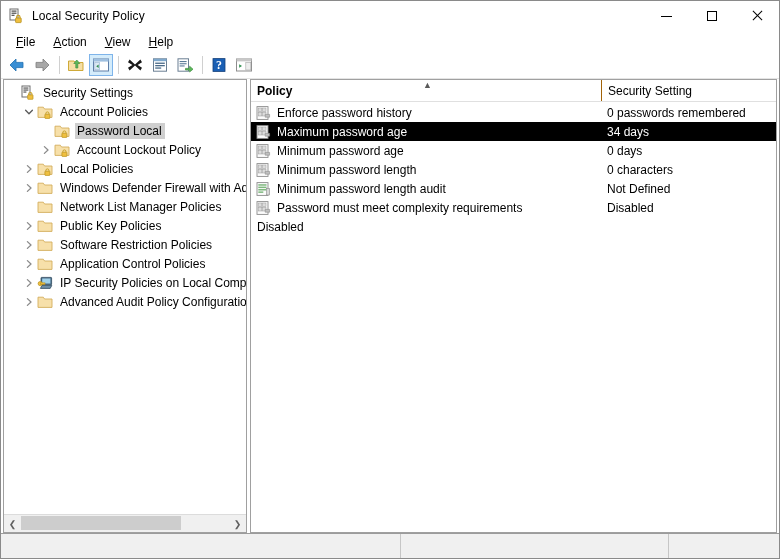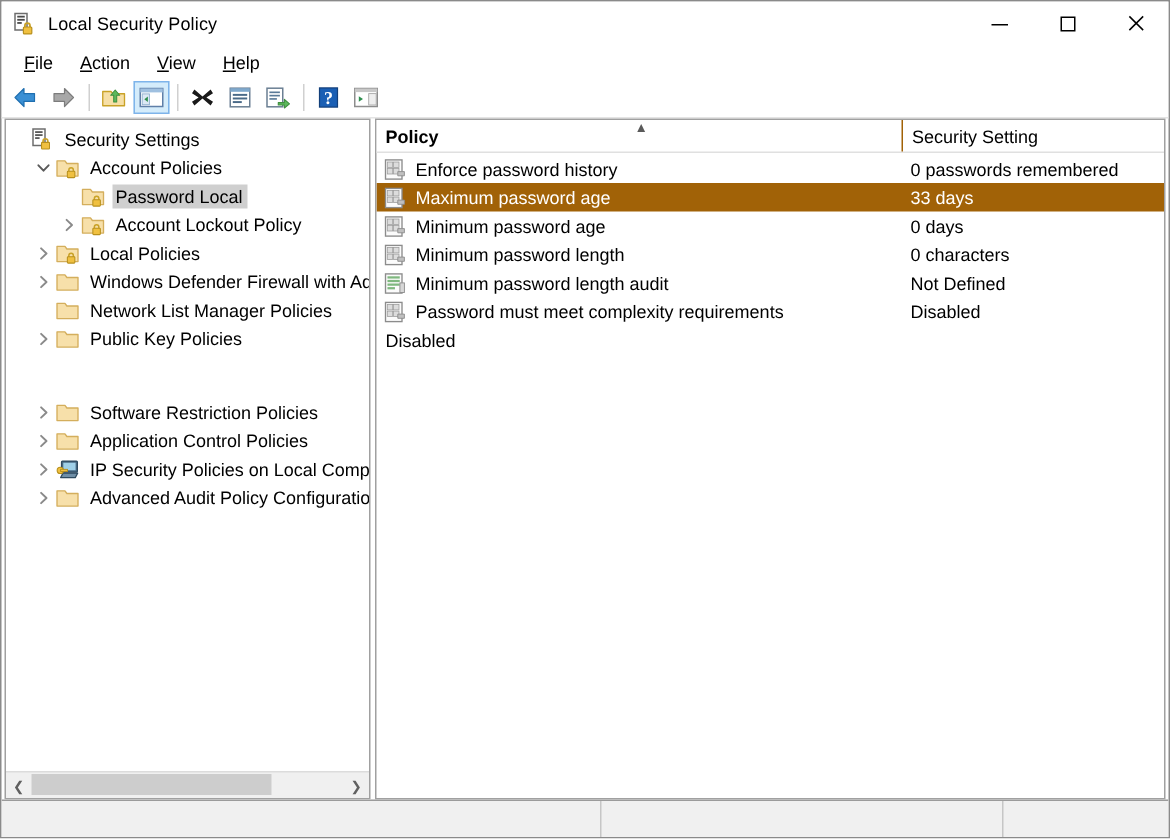--- a/index.html
+++ b/index.html
@@ -244,21 +244,21 @@
     font-size: 12px;
   }
   .lv-row {
     height: 19px;
     display: flex;
     align-items: center;
     cursor: default;
     white-space: nowrap;
   }
   .lv-row.selected {
-    background: #a16207;
+    background: #000000;
     color: #ffffff;
   }
   .lv-row .cell-policy {
     width: 350px; min-width: 350px;
     display: flex; align-items: center;
     padding-left: 4px;
     box-sizing: border-box;
     overflow: hidden;
   }
   .lv-row .cell-setting {
@@ -502,21 +502,21 @@
                 <path d="M3.4 1.6 L7 5 L3.4 8.4" fill="none" stroke="#8a8a8a" stroke-width="1.3" stroke-linecap="round" stroke-linejoin="round"></path>
               </svg>
             </span>
             <span class="node-icon">
               <svg width="16" height="16" viewBox="0 0 16 16" class="ic">
                 <path d="M1 3.2 L1 13.4 L15 13.4 L15 5 L7.6 5 L6.3 3.2 Z" fill="#f7e0aa" stroke="#d4ae5c" stroke-width="0.9" stroke-linejoin="round"></path>
               </svg>
             </span>
             <span class="label">Public Key Policies</span>
           </div>
-          <div class="tree-row" style="padding-left: 17px; margin-top: 30px;">
+          <div class="tree-row" style="padding-left: 17px;">
             <span class="twisty">
               <svg width="10" height="10" viewBox="0 0 10 10">
                 <path d="M3.4 1.6 L7 5 L3.4 8.4" fill="none" stroke="#8a8a8a" stroke-width="1.3" stroke-linecap="round" stroke-linejoin="round"></path>
               </svg>
             </span>
             <span class="node-icon">
               <svg width="16" height="16" viewBox="0 0 16 16" class="ic">
                 <path d="M1 3.2 L1 13.4 L15 13.4 L15 5 L7.6 5 L6.3 3.2 Z" fill="#f7e0aa" stroke="#d4ae5c" stroke-width="0.9" stroke-linejoin="round"></path>
               </svg>
             </span>
@@ -609,21 +609,21 @@
                   <rect x="2" y="1.6" width="11" height="12.8" fill="#fbfbfb" stroke="#8c8c8c" stroke-width="0.9"></rect>
                   <rect x="3.2" y="3" width="3.6" height="3.6" fill="#dcdcdc" stroke="#9a9a9a" stroke-width="0.5"></rect>
                   <rect x="7.4" y="3" width="3.6" height="3.6" fill="#dcdcdc" stroke="#9a9a9a" stroke-width="0.5"></rect>
                   <rect x="3.2" y="7.4" width="3.6" height="3.6" fill="#dcdcdc" stroke="#9a9a9a" stroke-width="0.5"></rect>
                   <rect x="7.4" y="7.4" width="3.6" height="3.6" fill="#dcdcdc" stroke="#9a9a9a" stroke-width="0.5"></rect>
                   <path d="M10.2 12.2 L14.6 12.2 L14.6 9.4 L10.2 9.4 Z" fill="#c0c0c0" stroke="#8c8c8c" stroke-width="0.6"></path>
                 </svg>
               </span>
               <span>Maximum password age</span>
             </div>
-            <div class="cell-setting">33 days</div>
+            <div class="cell-setting">34 days</div>
           </div>
           <div class="lv-row">
             <div class="cell-policy">
               <span class="pol-icon">
                 <svg width="16" height="16" viewBox="0 0 16 16" class="ic">
                   <rect x="2" y="1.6" width="11" height="12.8" fill="#fbfbfb" stroke="#8c8c8c" stroke-width="0.9"></rect>
                   <rect x="3.2" y="3" width="3.6" height="3.6" fill="#dcdcdc" stroke="#9a9a9a" stroke-width="0.5"></rect>
                   <rect x="7.4" y="3" width="3.6" height="3.6" fill="#dcdcdc" stroke="#9a9a9a" stroke-width="0.5"></rect>
                   <rect x="3.2" y="7.4" width="3.6" height="3.6" fill="#dcdcdc" stroke="#9a9a9a" stroke-width="0.5"></rect>
                   <rect x="7.4" y="7.4" width="3.6" height="3.6" fill="#dcdcdc" stroke="#9a9a9a" stroke-width="0.5"></rect>

